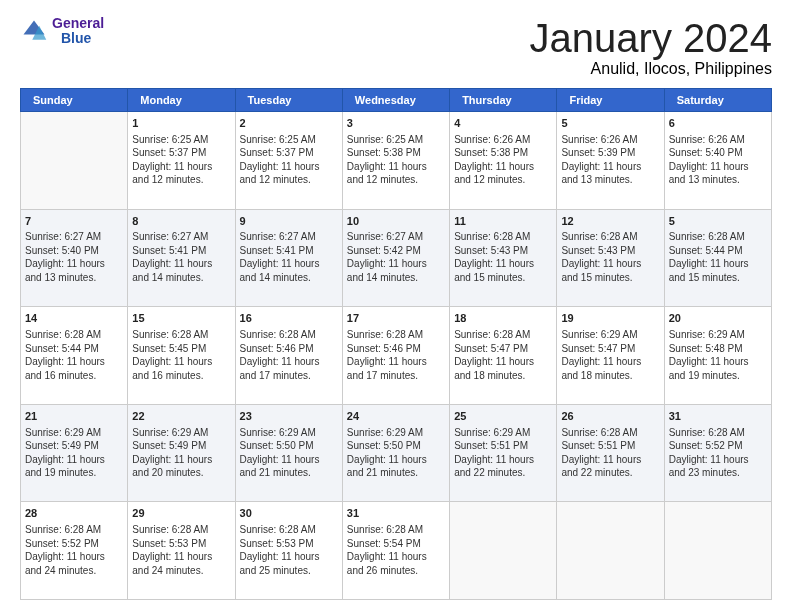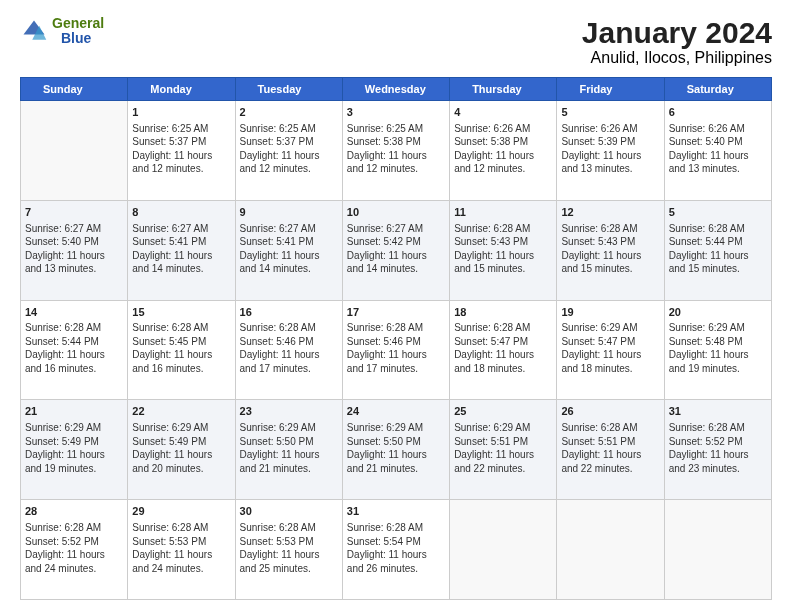--- a/index.html
+++ b/index.html
@@ -29,57 +29,57 @@
       gap: 4px;
     }
     .logo-text {
       display: flex;
       flex-direction: column;
       line-height: 1.1;
     }
     .logo-general {
       font-size: 14px;
       font-weight: bold;
-      color: #4d7c0f;
+      color: #4c1d95;
     }
     .logo-blue {
       font-size: 14px;
       font-weight: bold;
       color: #2255aa;
       margin-left: 9px;
     }
     .logo-icon {
       width: 28px;
       height: 28px;
     }
     .title-block {
       text-align: right;
     }
     .title-month {
-      font-size: 30px;
-      font-weight: bold;
+      font-size: 40px;
+      font-weight: normal;
       color: #222;
       line-height: 1.1;
     }
     .title-location {
       font-size: 16px;
       color: #000000;
     }
     .calendar {
       flex: 1;
       border: 1px solid #ccc;
       border-collapse: collapse;
       width: 100%;
       table-layout: fixed;
       font-size: 9.5px;
     }
     .calendar th {
       background: #3366cc;
       color: #fff;
-      padding: 5px 22px;
+      padding: 5px 12px;
       text-align: left;
       font-size: 11px;
       font-weight: bold;
       border: 1px solid #2255aa;
     }
     .calendar td {
       border: 1px solid #ccc;
       vertical-align: top;
       padding: 4px 4px;
       height: 88px;

